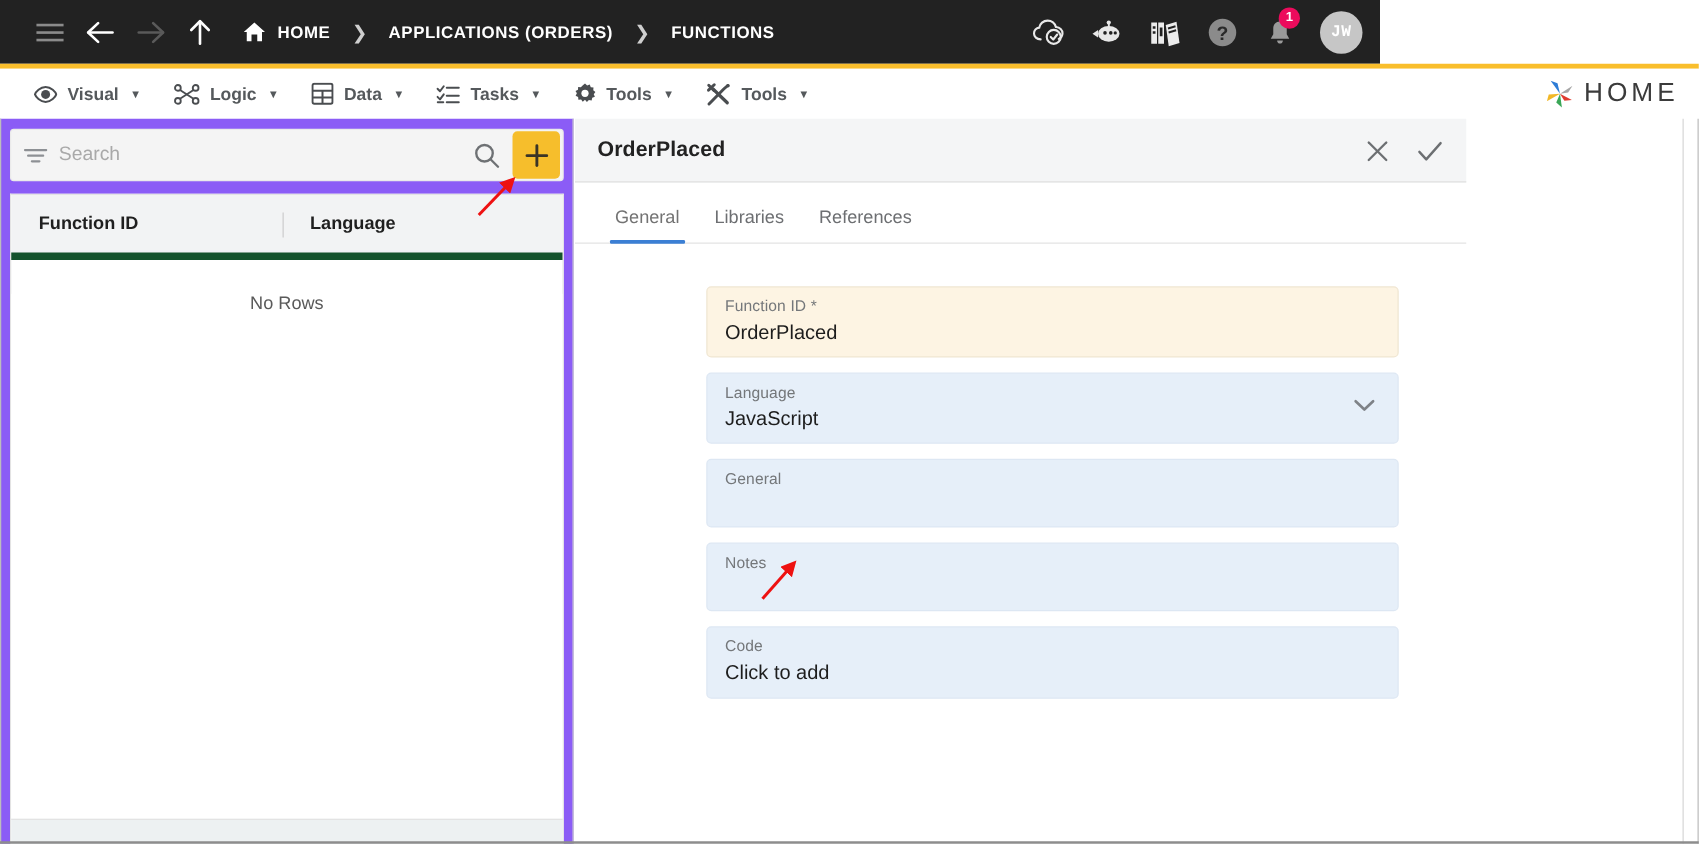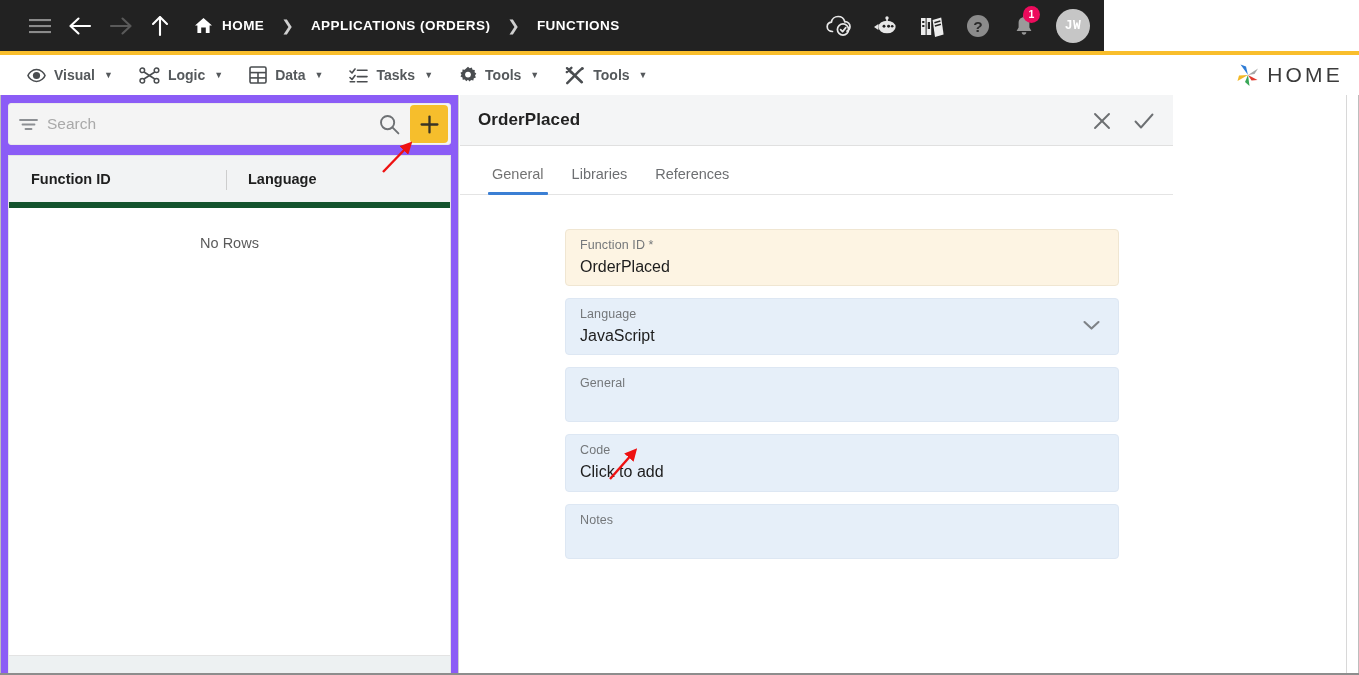--- a/index.html
+++ b/index.html
@@ -656,28 +656,28 @@
             <path d="M1.5 2 L8.5 8.6 L15.5 2" fill="none" stroke="#7e8287" stroke-width="2.1" stroke-linecap="round" stroke-linejoin="round"></path>
           </svg>
         </span>
       </div>
 
       <div class="field fld-blue h58">
         <span class="field-label">General</span>
         <div class="field-value"></div>
       </div>
 
+      <div class="field fld-blue h58">
+        <span class="field-label">Notes</span>
+        <div class="field-value"></div>
+      </div>
+
       <div class="field fld-blue h52">
         <span class="field-label">Code</span>
         <div class="field-value">Click to add</div>
-      </div>
-
-      <div class="field fld-blue h58">
-        <span class="field-label">Notes</span>
-        <div class="field-value"></div>
       </div>
 
     </div>
   </div>
 </div>
 
 <div id="left-edge"></div>
 <div id="right-edge2"></div>
 <div id="right-edge"></div>
 <div id="bottom-edge"></div>

